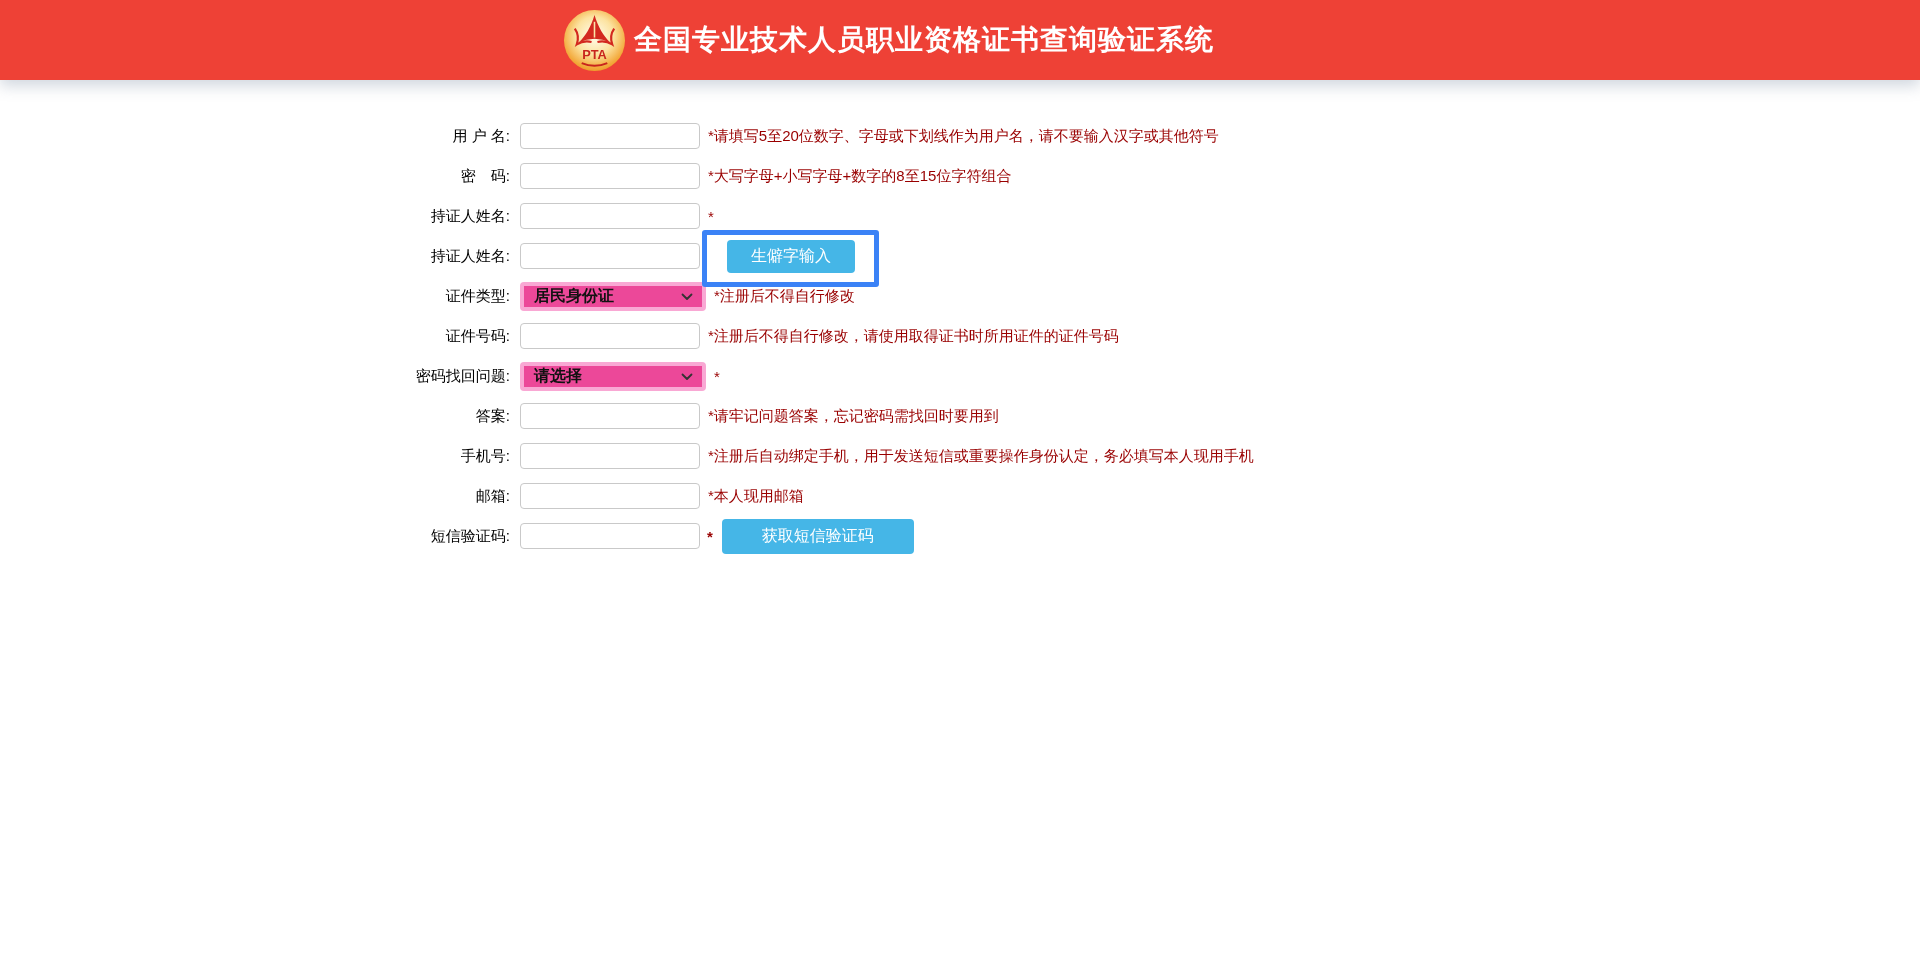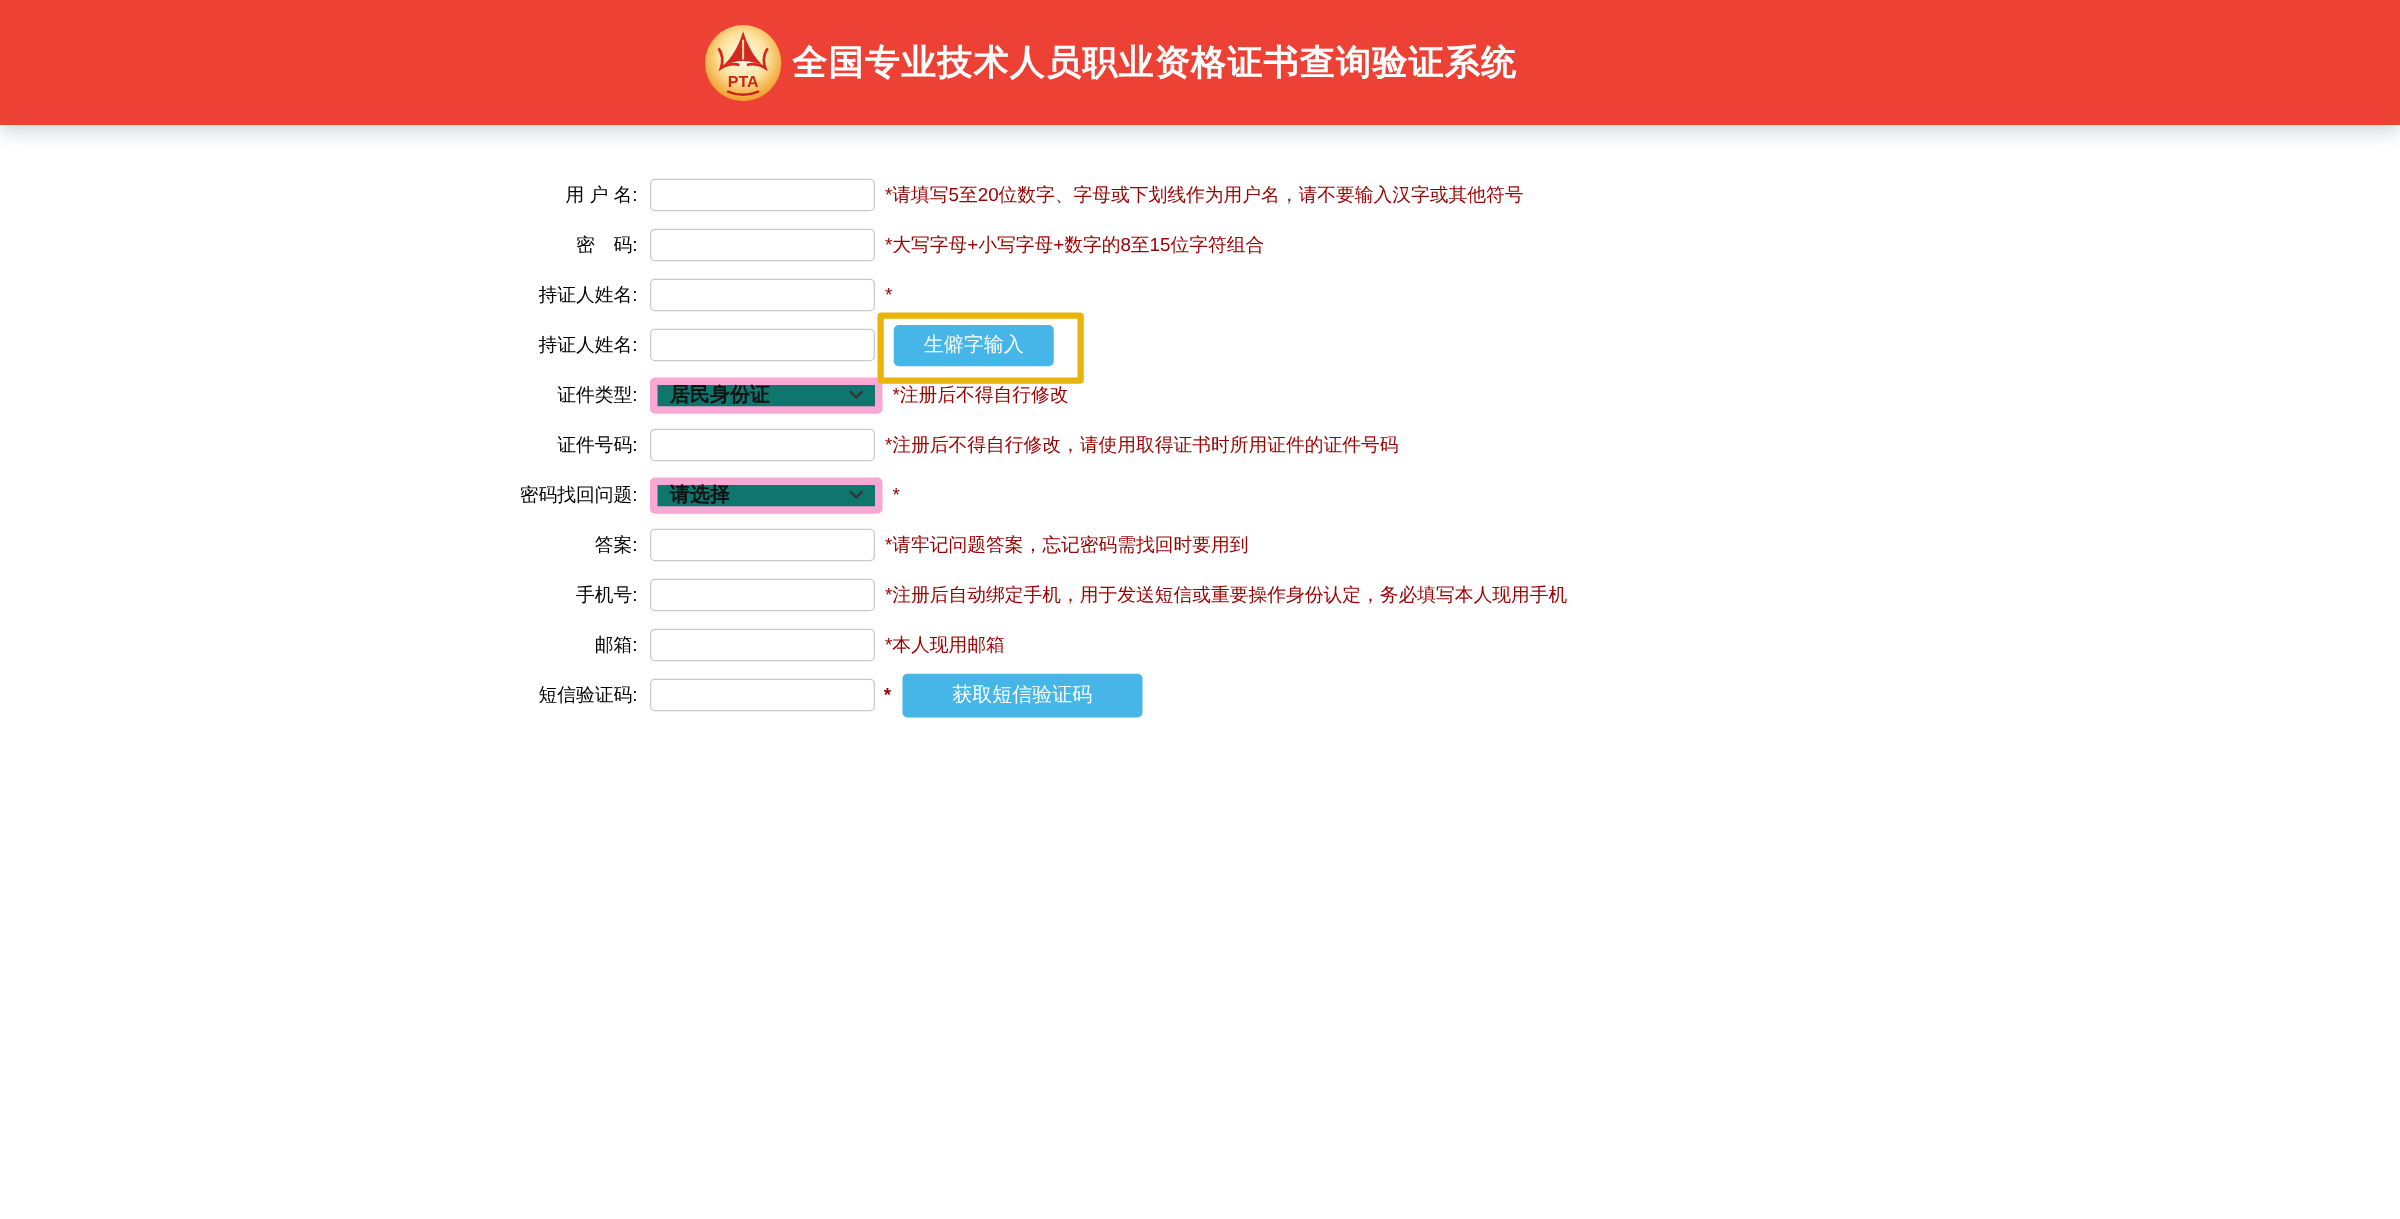--- a/index.html
+++ b/index.html
@@ -1,42 +1,42 @@
 <!DOCTYPE html>
 <html><head>
 <meta charset="utf-8">
 <style>
   * { margin:0; padding:0; box-sizing:border-box; }
   html,body { width:1920px; height:975px; background:#ffffff;
     font-family:"Liberation Sans","DejaVu Sans",sans-serif; overflow:hidden; }
 
   
-  .header { height:100px; background:#ee4136; display:flex; align-items:center;
+  .header { height:80px; background:#ee4136; display:flex; align-items:center;
     padding-left:563px; box-shadow:0 6px 14px rgba(90,110,140,0.28); position:relative; }
   .logo { width:63px; height:63px; flex:0 0 auto; }
   .header-title { color:#ffffff; font-size:28px; font-weight:bold; margin-left:8px;
     letter-spacing:1px; white-space:nowrap; }
 
   
   .form { margin:43px 0 16px 320px; }
   .row { display:flex; align-items:center; height:26px; margin-bottom:14px; position:relative; }
   .lbl { width:200px; padding-right:10px; text-align:right; font-size:15px; color:#000;
     white-space:nowrap; flex:0 0 auto; }
   .txt { width:180px; height:26px; border:1px solid #c9c9c9; border-radius:4px;
     background:#fff; outline:none; padding:0 6px; font-size:14px; flex:0 0 auto; }
-  .sel { width:186px; height:29px; border:6px solid #f9a8d4; border-radius:4px;
-    background:#0f766e; display:flex; align-items:center; justify-content:space-between;
+  .sel { width:186px; height:29px; border:4px solid #f9a8d4; border-radius:4px;
+    background:#ec4899; display:flex; align-items:center; justify-content:space-between;
     padding:0 9px 0 10px; cursor:pointer; flex:0 0 auto; }
   .sel-text { font-size:16px; font-weight:bold; color:#111; }
   .hint { margin-left:8px; font-size:15px; color:#990000; white-space:nowrap; }
   .star { margin-left:7px; font-size:15px; font-weight:bold; color:#990000; }
 
   
-  .hl-box { position:absolute; left:382px; top:-13px; border:5px solid #eab308;
-    border-radius:3px; padding:5px 19px 9px 8px; background:#ffffff; z-index:2; }
+  .hl-box { position:absolute; left:382px; top:-13px; border:5px solid #3b82f6;
+    border-radius:3px; padding:5px 19px 9px 20px; background:#ffffff; z-index:2; }
   .rare-btn { width:128px; height:33px; background:#45b6e7; color:#fff; border:none;
     border-radius:4px; font-size:16px; cursor:pointer;
     font-family:"Liberation Sans","DejaVu Sans",sans-serif; }
 
   .sms-btn { margin-left:9px; height:35px; width:192px; background:#45b6e7; color:#fff;
     border:none; border-radius:4px; font-size:16px; cursor:pointer;
     font-family:"Liberation Sans","DejaVu Sans",sans-serif; }
 
   
   .actions { margin:30px 0 0 520px; display:flex; }

